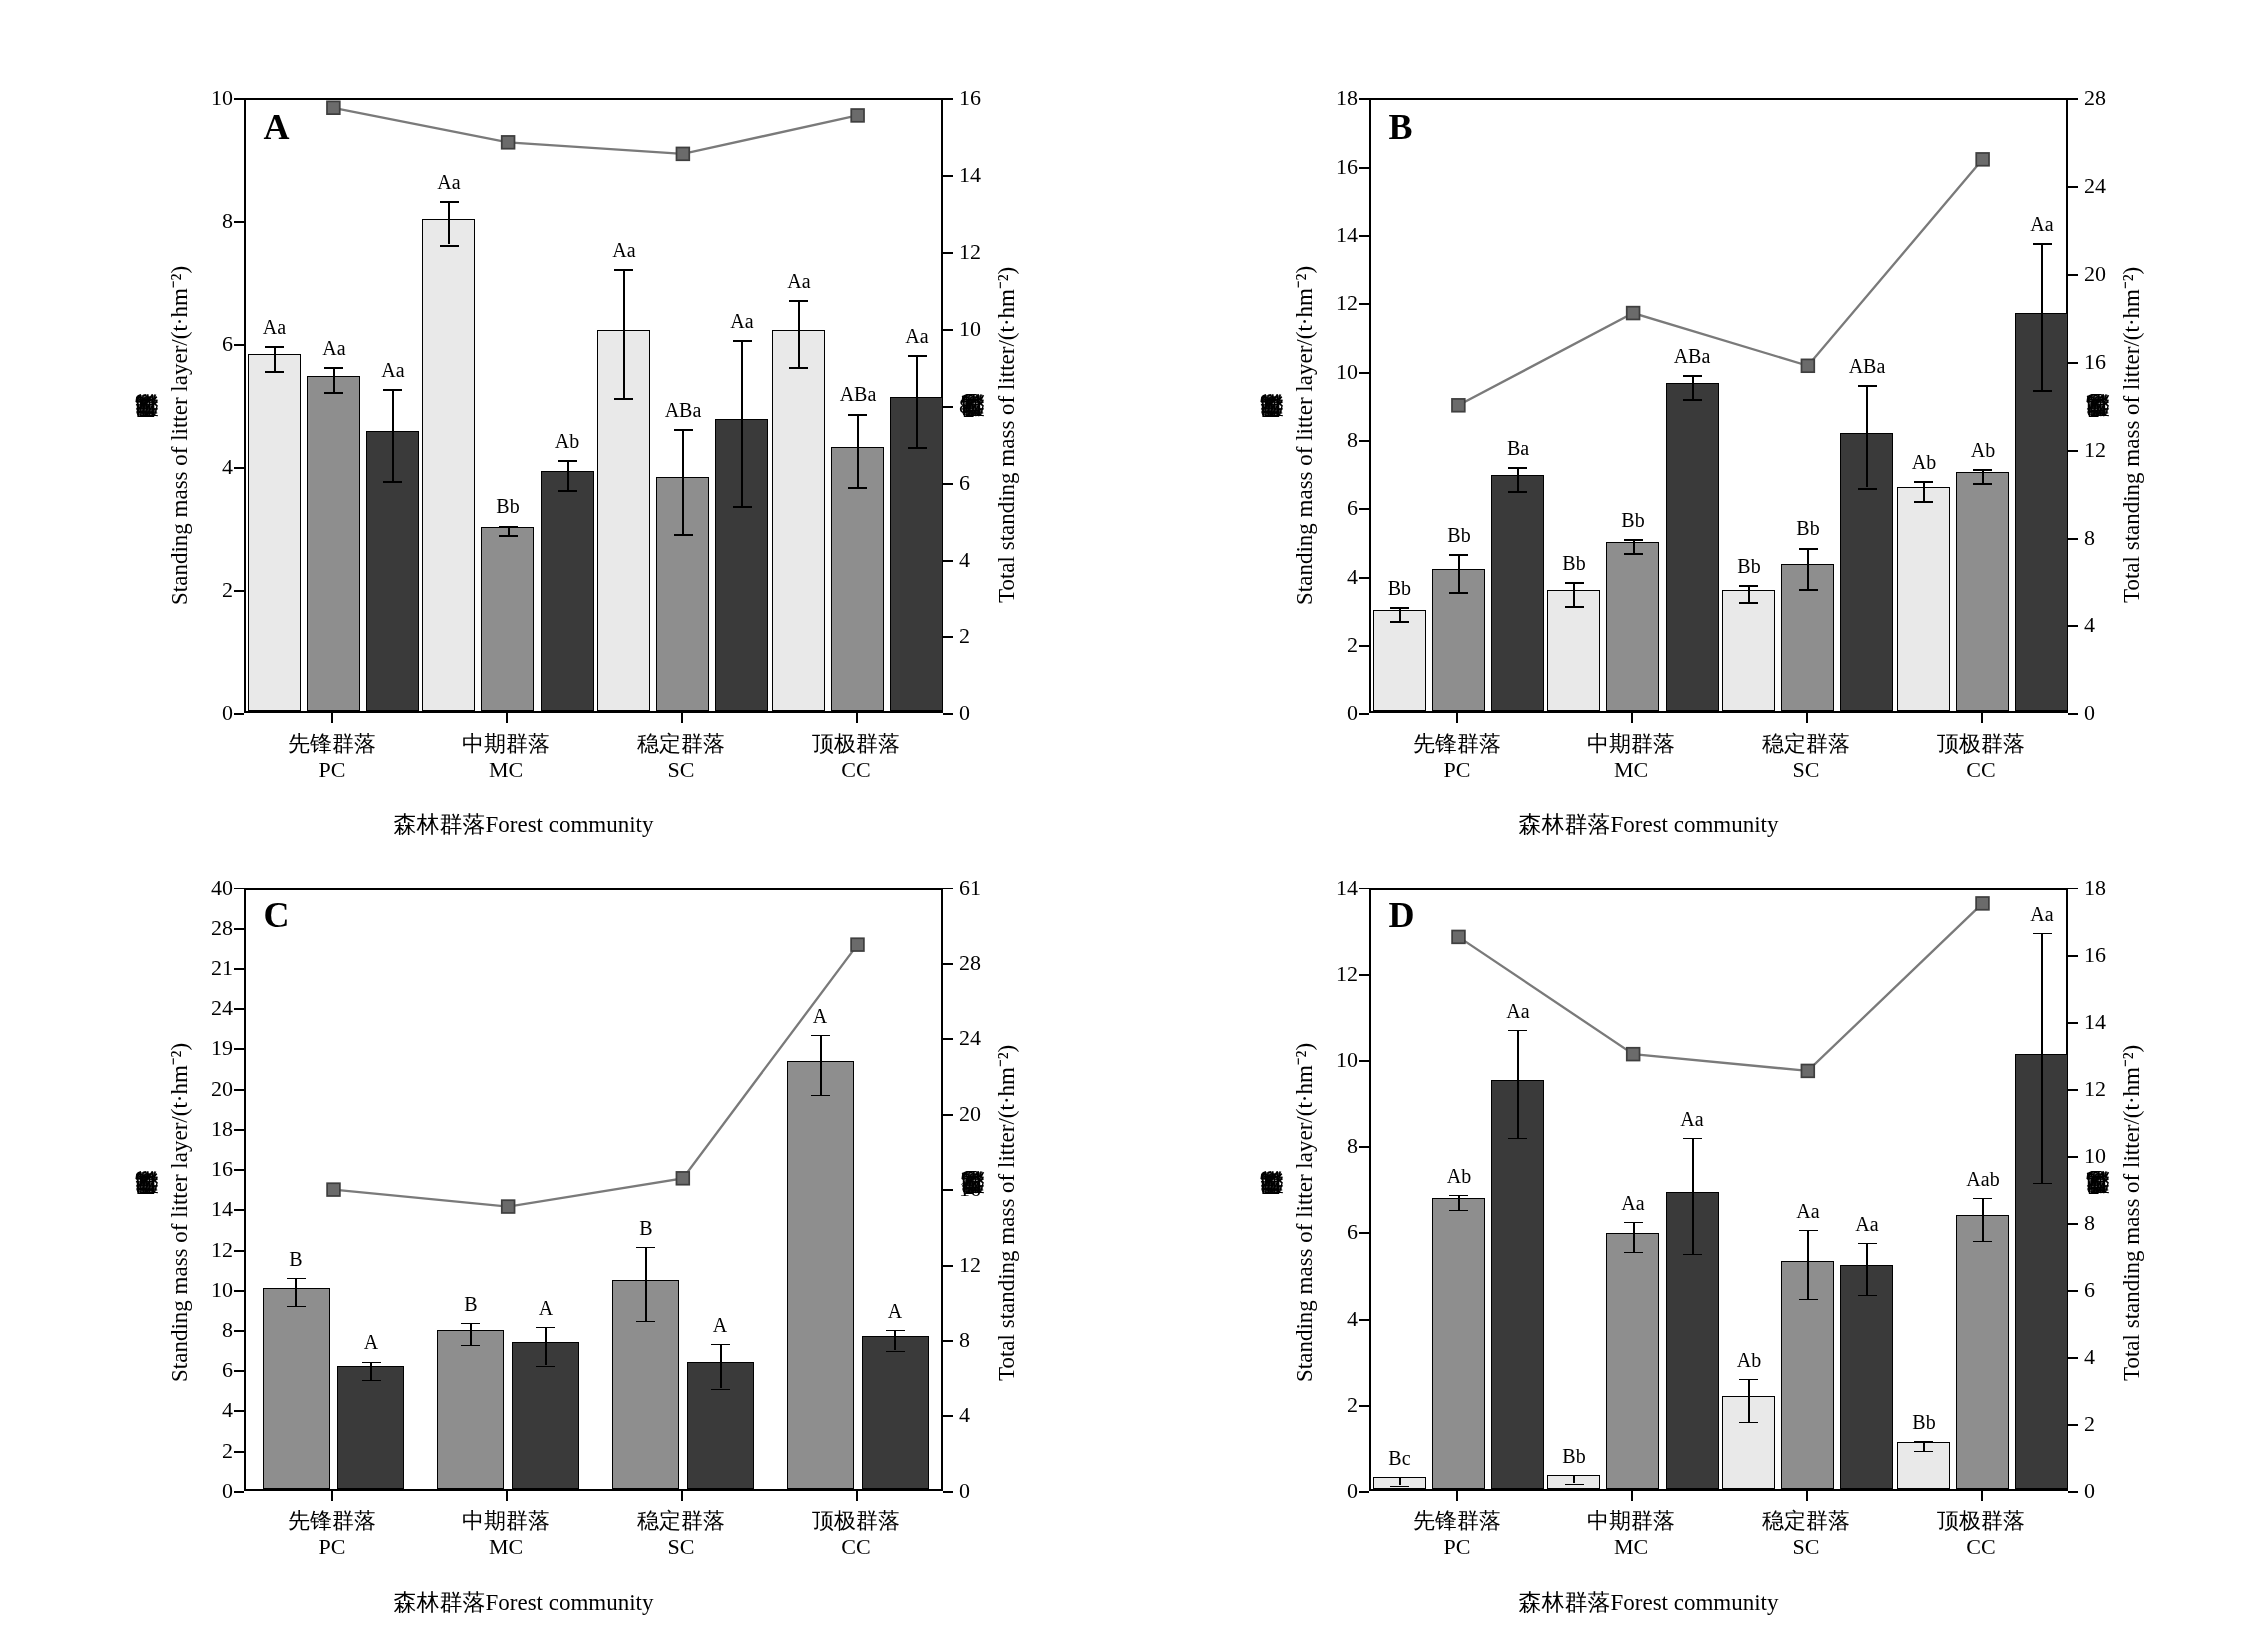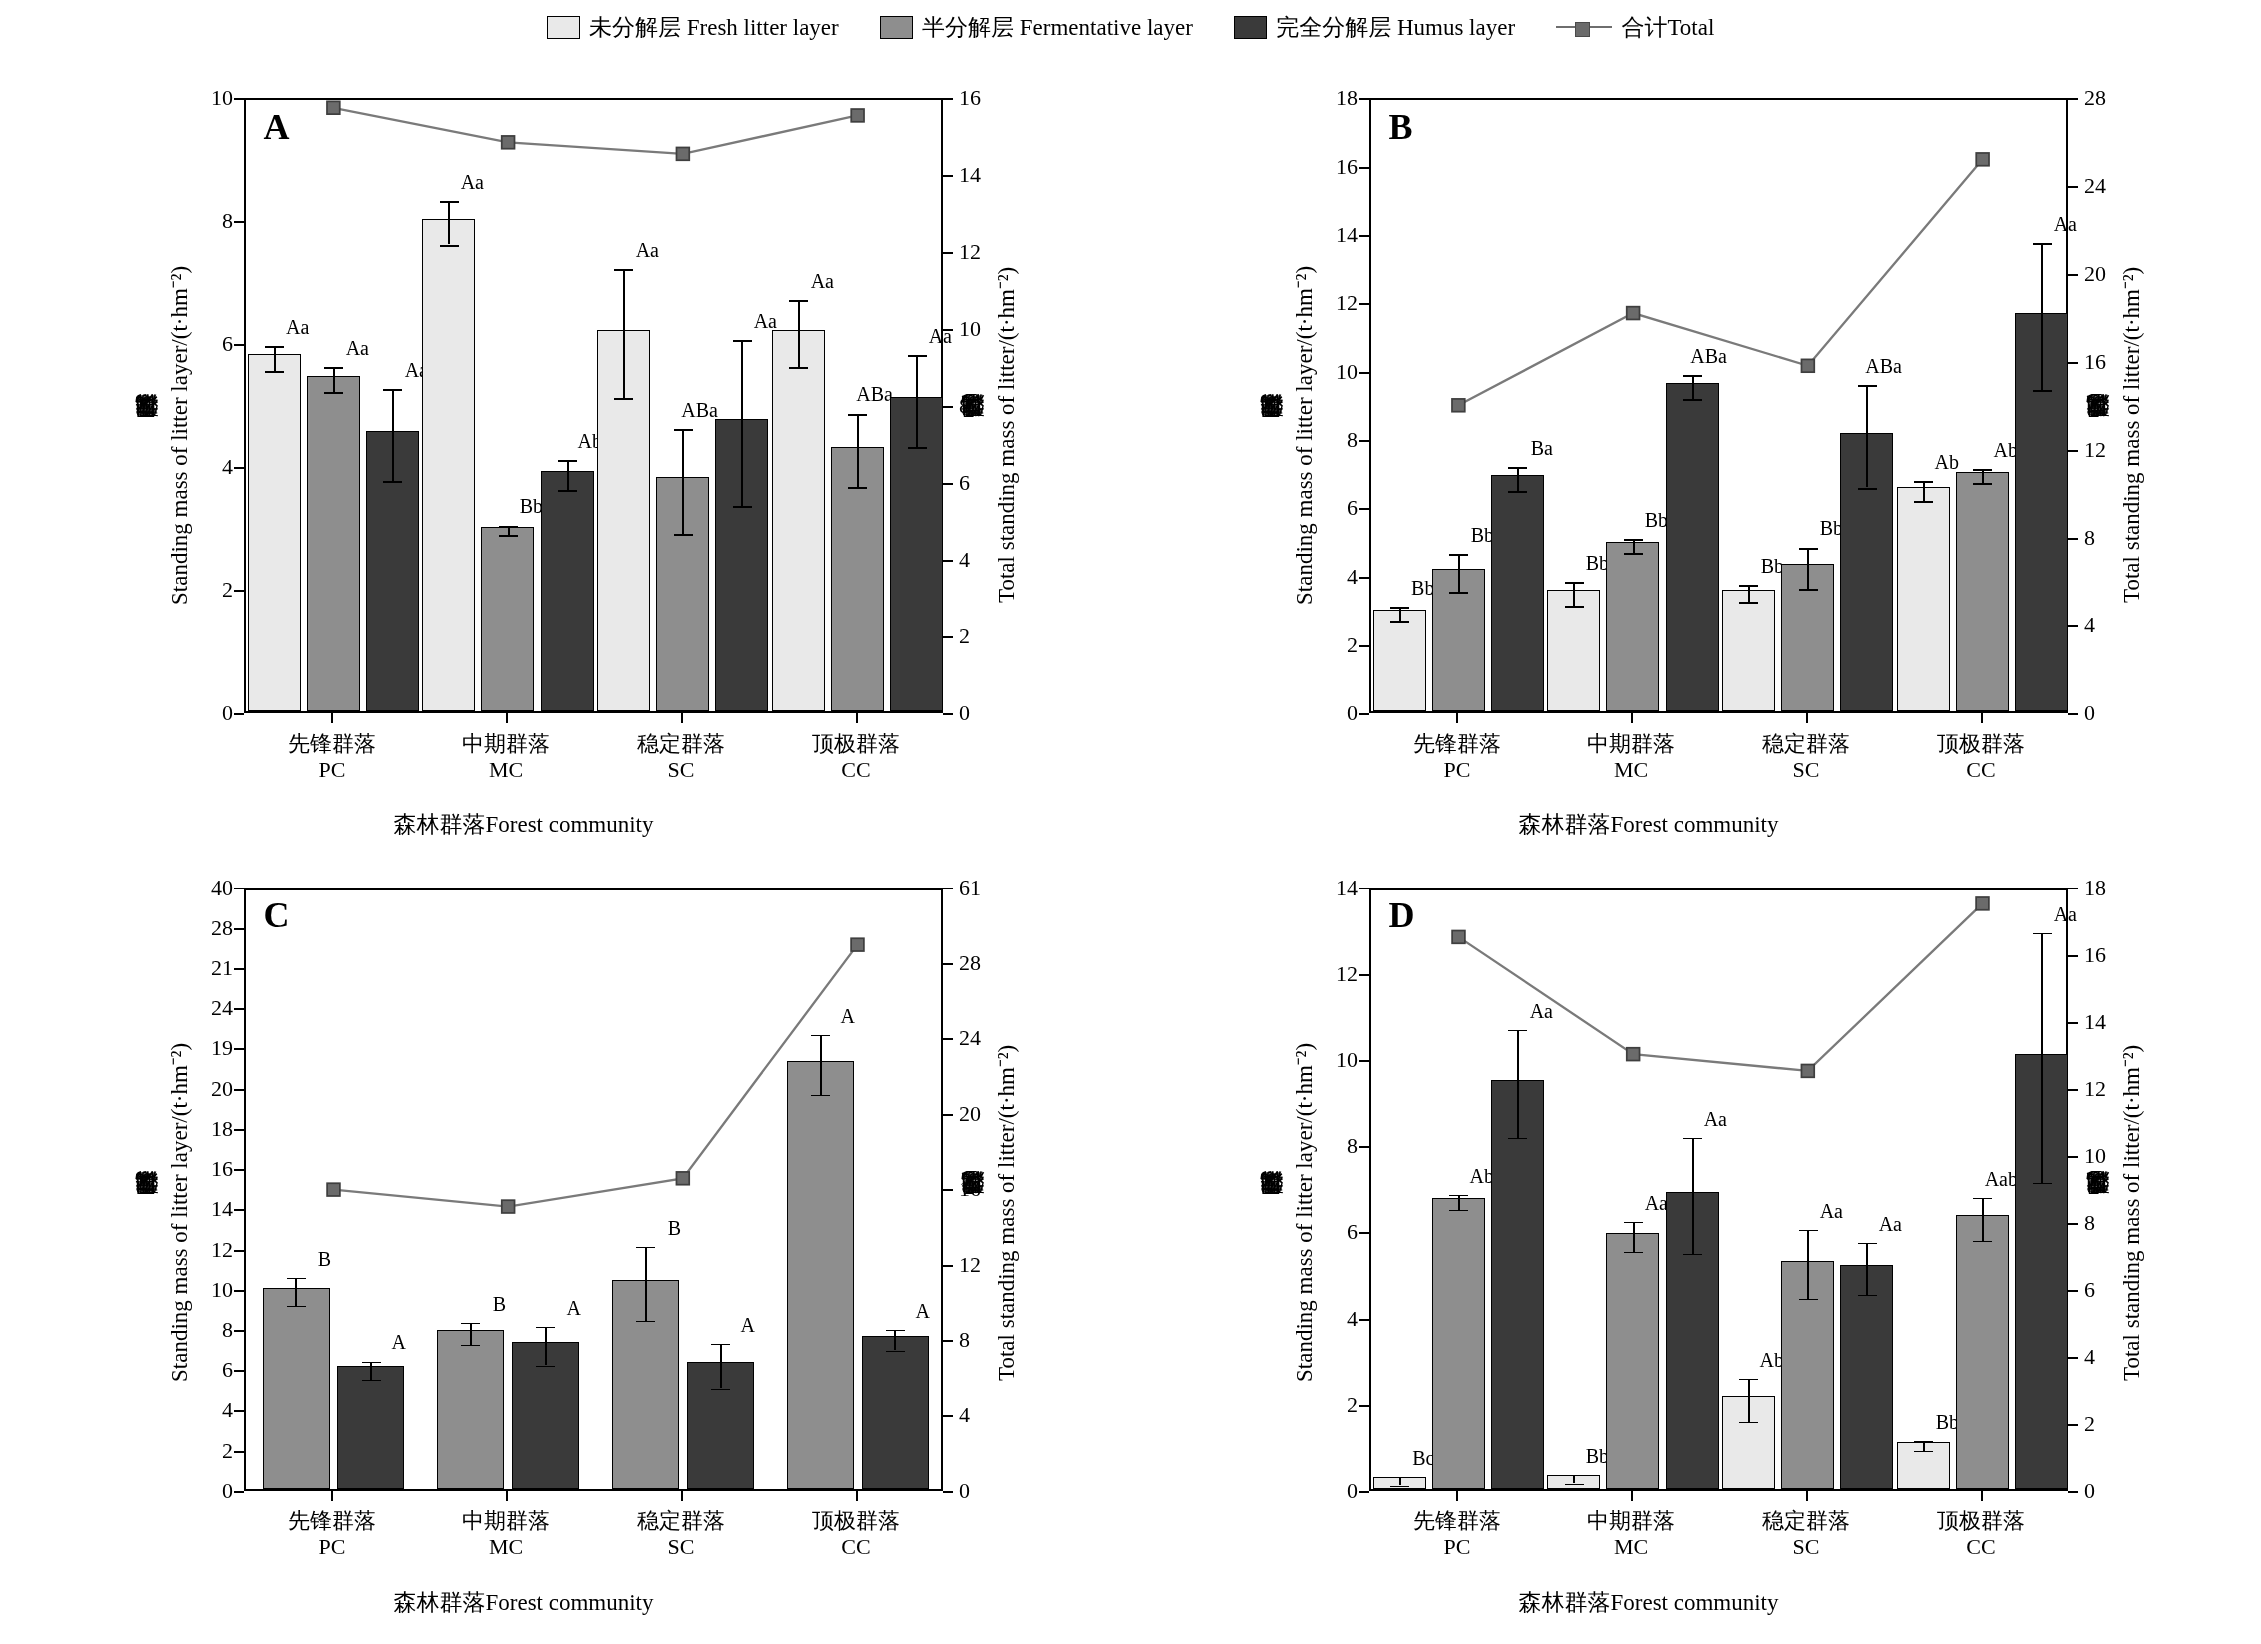--- a/index.html
+++ b/index.html
@@ -30,47 +30,29 @@
   .xlab{position:absolute;text-align:center;font-size:22px;line-height:1.18;white-space:nowrap;}
 
   .bars{position:absolute;left:0;top:0;right:0;bottom:0;}
   .bar{position:absolute;bottom:0;border:1.7px solid #000;box-sizing:border-box;}
   .b-fresh{background:#e9e9e9;}
   .b-ferm{background:#8e8e8e;}
   .b-hum{background:#3a3a3a;}
 
   .err{position:absolute;width:1.7px;background:#000;}
   .errcap{position:absolute;height:1.7px;background:#000;}
-  .blab{position:absolute;font-size:20px;text-align:right;white-space:nowrap;}
+  .blab{position:absolute;font-size:20px;text-align:center;white-space:nowrap;}
 
   svg.overlay{position:absolute;left:0;top:0;overflow:visible;}
 </style>
 </head>
 <body>
 
 <div class="wrap">
 
-  <div class="legend">
-    <div class="leg-item">
-      <span class="leg-box" style="background:#e9e9e9"></span>
-      <span>未分解层 Fresh litter layer</span>
-    </div>
-    <div class="leg-item">
-      <span class="leg-box" style="background:#8e8e8e"></span>
-      <span>半分解层 Fermentative layer</span>
-    </div>
-    <div class="leg-item">
-      <span class="leg-box" style="background:#3a3a3a"></span>
-      <span>完全分解层 Humus layer</span>
-    </div>
-    <div class="leg-item">
-      <span class="leg-line"></span>
-      <span>合计Total</span>
-    </div>
-  </div>
 
   <div class="panel" id="panel-A" style="left:70px;top:81px;width:998px;height:777px;">
     <div class="ytitle" style="left:64px;top:35px;height:638px;">
       <span>凋落物层现存量</span>
     </div>
     <div class="ytitle" style="left:97px;top:35px;height:638px;">
       <span>Standing mass of litter layer/(t·hm⁻²)</span>
     </div>
     <div class="ytitle" style="left:890px;top:35px;height:638px;">
       <span>凋落物总现存量</span>

